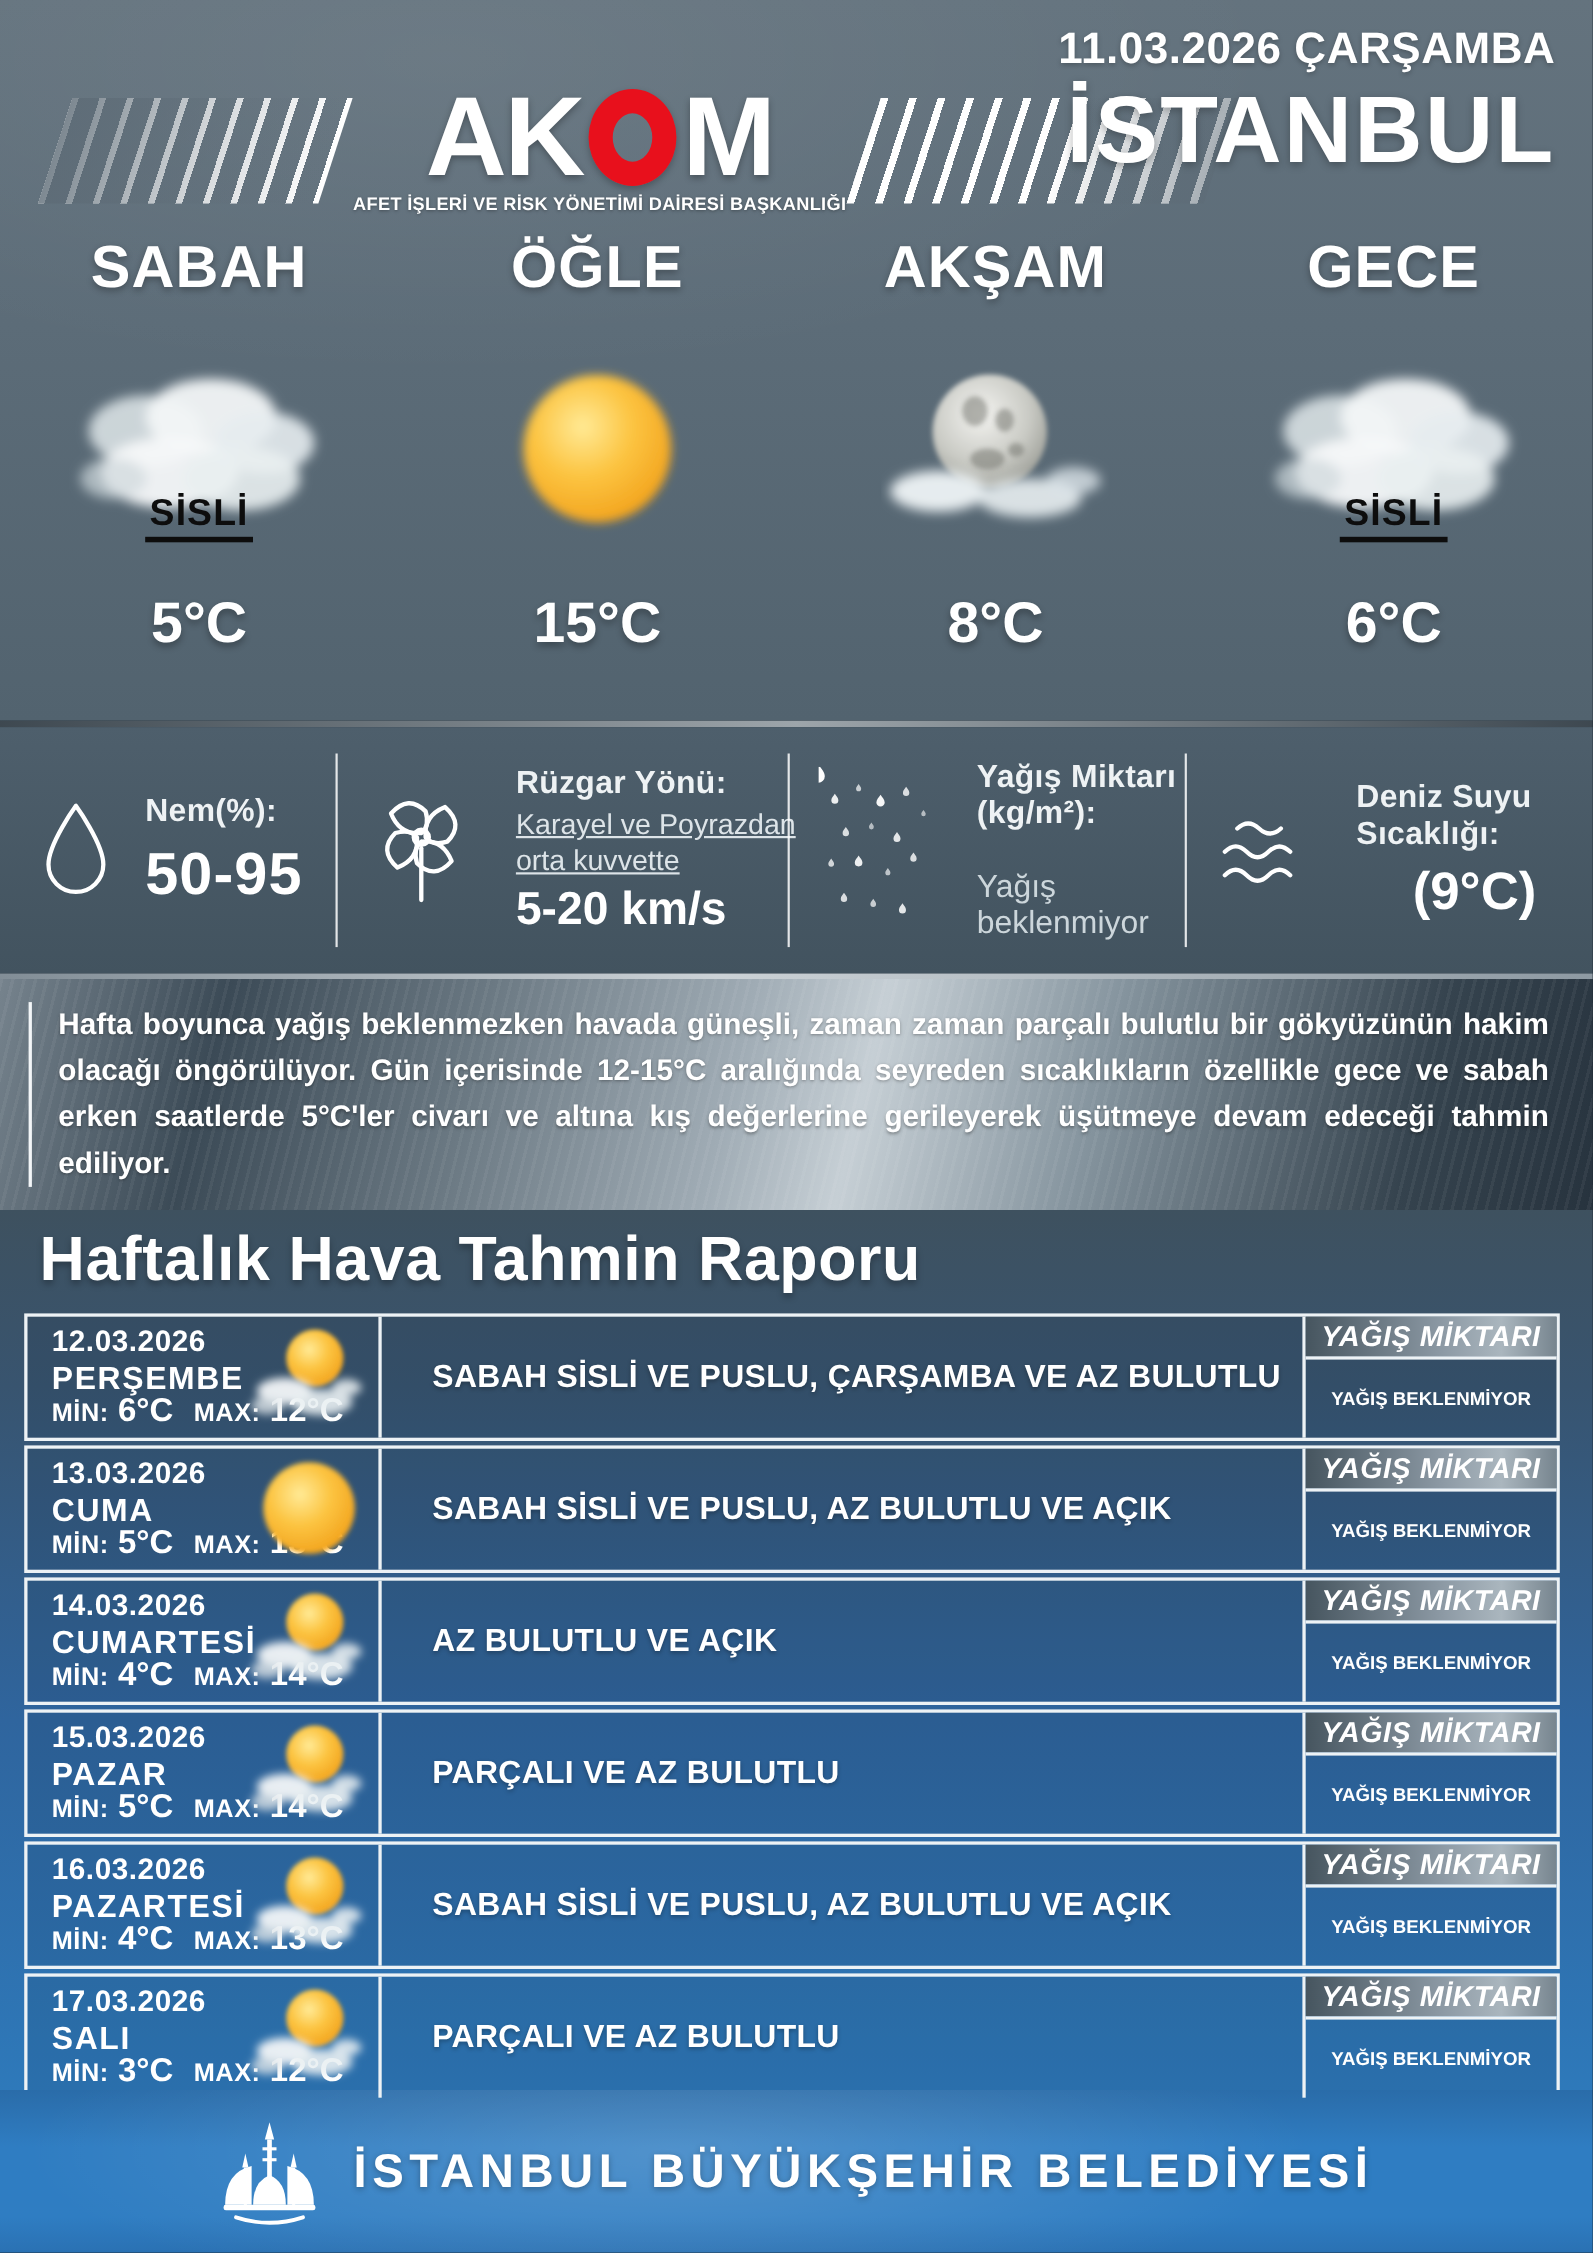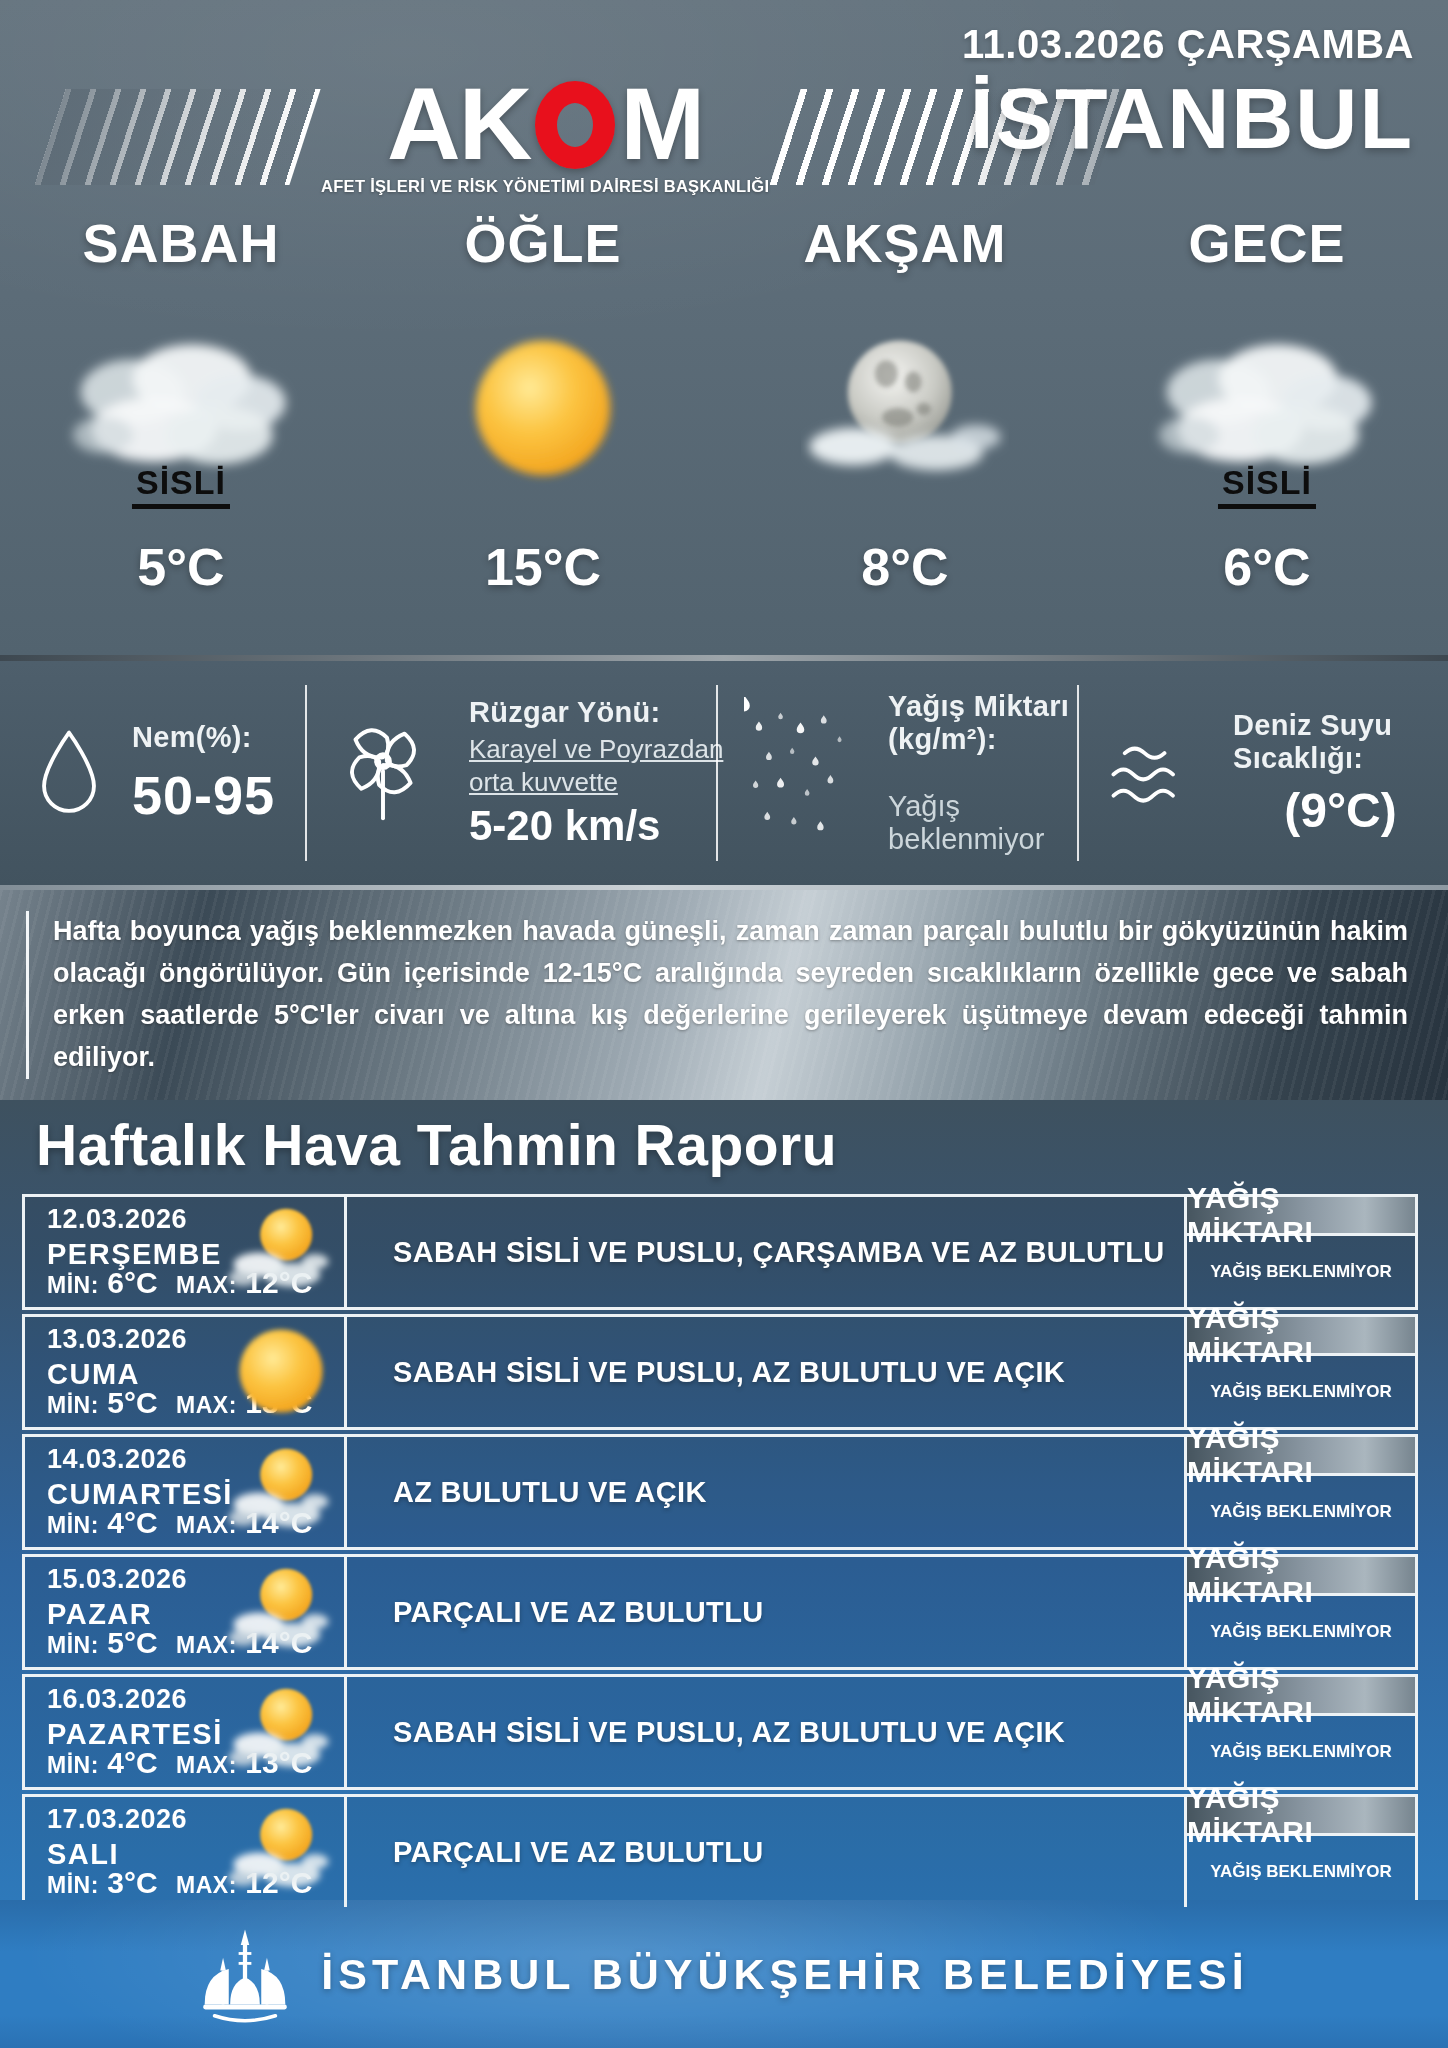--- a/index.html
+++ b/index.html
@@ -32,21 +32,21 @@
   .akom-sub{font-size:16.5px;font-weight:700;letter-spacing:.3px;margin-top:5px;white-space:nowrap;
             text-shadow:0 1px 3px rgba(0,0,0,.35);}
 
   .periods{position:absolute;top:212px;left:0;right:0;display:flex;}
   .period{flex:1;display:flex;flex-direction:column;align-items:center;}
   .p-label{font-size:54px;font-weight:800;letter-spacing:1px;text-shadow:0 3px 7px rgba(0,0,0,.3);}
   .p-icon{height:255px;display:flex;align-items:center;justify-content:center;position:relative;margin-top:6px;}
   .i-fog{width:238px;height:162px;}
   .i-sun{width:168px;height:168px;}
   .i-moon{width:208px;height:166px;}
-  .cond{position:absolute;left:50%;bottom:26px;transform:translateX(-50%);
+  .cond{position:absolute;left:50%;bottom:42px;transform:translateX(-50%);
         color:#0d0d0d;font-size:34px;font-weight:800;letter-spacing:1px;
         border-bottom:5px solid #0d0d0d;padding:0 4px 2px;}
   .cond:empty{display:none;}
   .p-temp{font-size:52px;font-weight:800;margin-top:2px;text-shadow:0 3px 7px rgba(0,0,0,.3);}
 
   
   .div1{height:6px;background:linear-gradient(90deg,rgba(214,222,227,.18),rgba(236,242,245,.62) 50%,rgba(214,222,227,.18));}
   .div2{height:5px;background:linear-gradient(90deg,#8d99a2,#dfe5e9 45%,#9aa6af);opacity:.9;}
 
   
@@ -93,22 +93,22 @@
   .r-minmax{position:absolute;left:22px;bottom:7px;white-space:nowrap;}
   .mm-l{font-size:23px;font-weight:700;letter-spacing:.5px;}
   .mm-v{font-size:30px;font-weight:800;margin-left:4px;}
   .mm-gap{margin-left:14px;}
   .r-icon{position:absolute;right:0;top:2px;width:126px;height:104px;}
   .c-mid{flex:1;display:flex;align-items:center;border-right:3px solid #edf2f5;
          box-sizing:border-box;padding-left:46px;}
   .r-desc{font-size:29px;font-weight:700;letter-spacing:.3px;text-shadow:0 2px 4px rgba(0,0,0,.3);}
   .c-right{width:228px;flex:none;display:flex;flex-direction:column;}
   .r-ph{height:36px;flex:none;display:flex;align-items:center;justify-content:center;
-        font-size:30px;font-weight:700;letter-spacing:.5px;border-bottom:3px solid #edf2f5;
-        background:linear-gradient(90deg,#46555f 0%,#8d9aa5 55%,#aab6be 78%,#77858f 100%);}
+        font-size:26px;font-weight:700;letter-spacing:.5px;border-bottom:3px solid #edf2f5;
+        background:linear-gradient(90deg,#46555f 0%,#8d9aa5 55%,#aab6be 78%,#77858f 100%);font-style:italic;}
   .r-pv{flex:1;display:flex;align-items:center;justify-content:center;text-align:center;
         font-size:17px;font-weight:600;line-height:1.25;padding:0 8px;}
 
   
   .footer{height:148px;display:flex;align-items:center;justify-content:center;gap:30px;
      background:radial-gradient(900px 220px at 42% 38%,rgba(255,255,255,.16),transparent 65%),
                 linear-gradient(180deg,#2a6ca9 0%,#2f7dc2 35%,#2f7dc2 78%,#2a71b3 100%);}
   .i-ibb{width:92px;height:112px;}
   .footer-text{font-size:43px;font-weight:800;letter-spacing:5px;
                text-shadow:0 2px 6px rgba(0,0,0,.3);}

